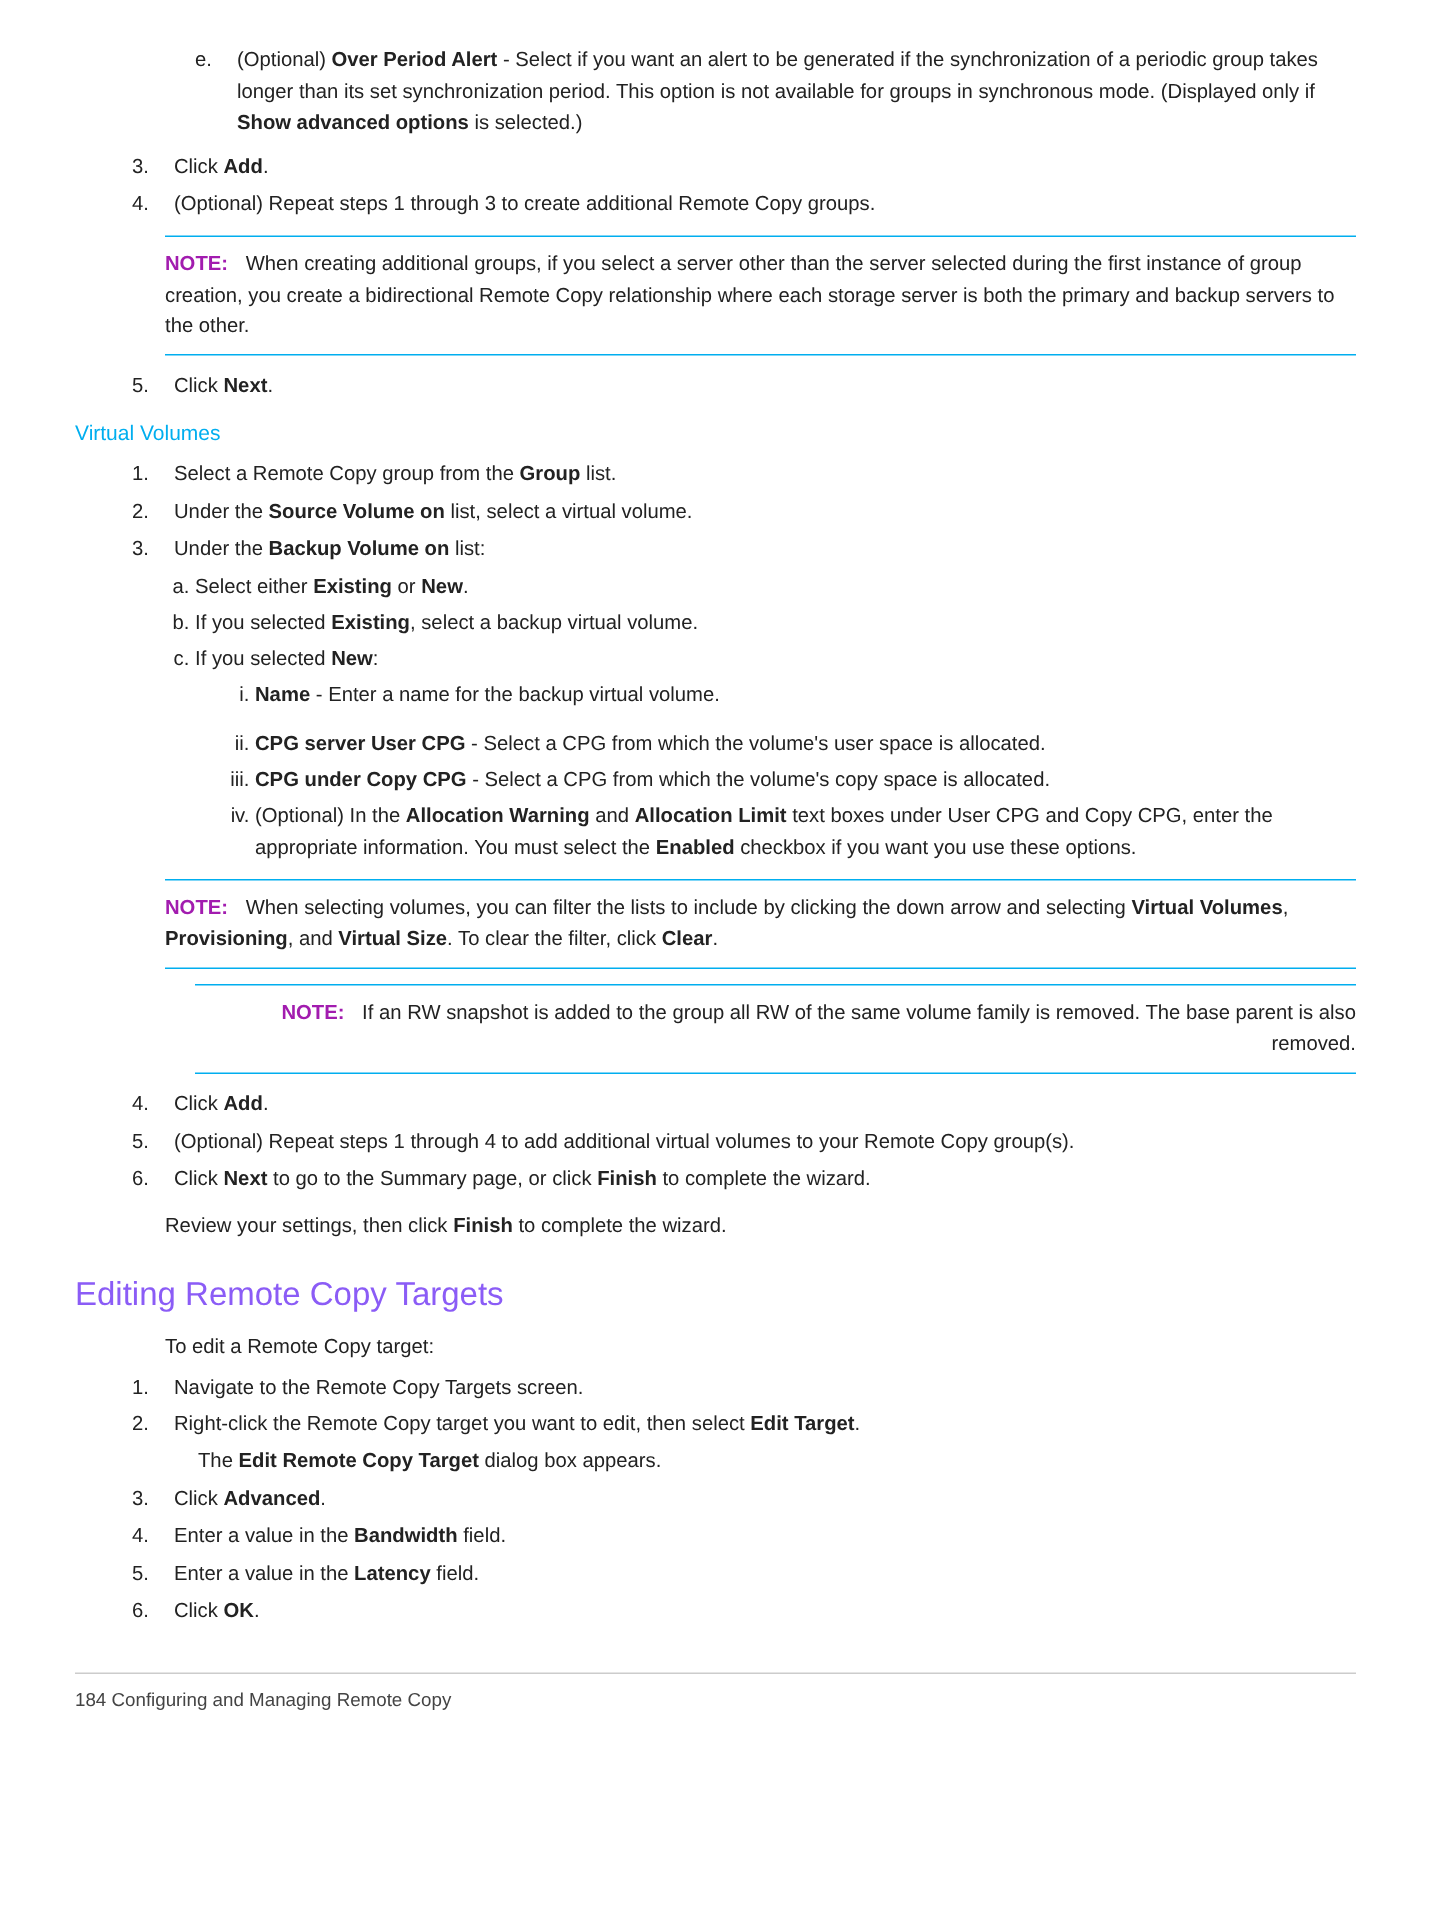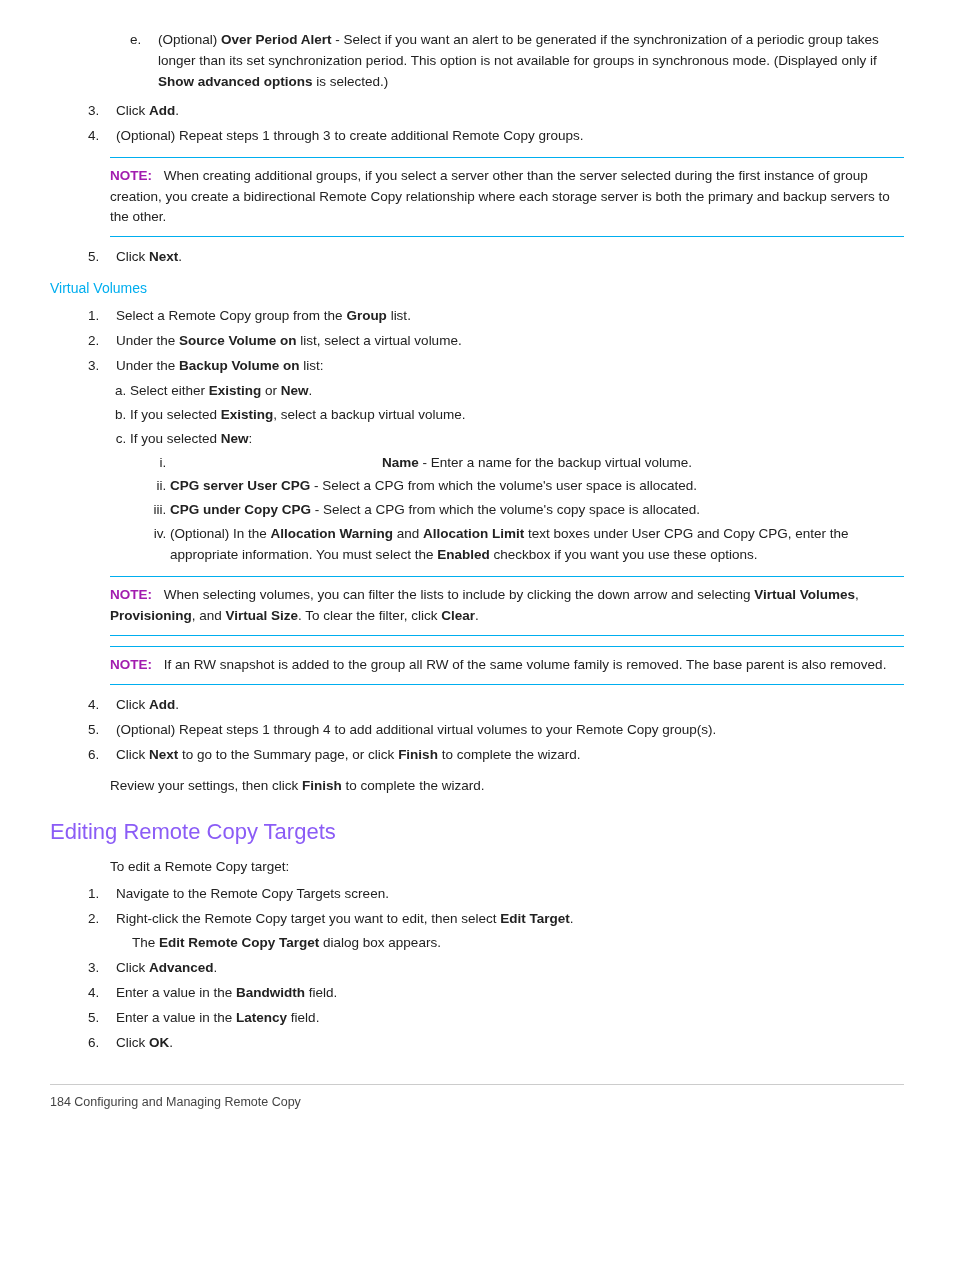--- a/index.html
+++ b/index.html
@@ -116,32 +116,32 @@
     </li>
   </ol>
 
   <ol class="alpha" style="margin-left:80px;">
     <li style="margin-bottom:3px;">Select either <b>Existing</b> or <b>New</b>.</li>
     <li style="margin-bottom:3px;">If you selected <b>Existing</b>, select a backup virtual volume.</li>
     <li style="margin-bottom:3px;">If you selected <b>New</b>:</li>
   </ol>
 
   <ol class="roman" style="margin-left: 120px;">
-    <li style="margin-bottom:3px;text-align:center;"><b>Name</b> - Enter a name for the backup virtual volume.</li>
+    <li style="margin-bottom:13px;"><b>Name</b> - Enter a name for the backup virtual volume.</li>
     <li style="margin-bottom:3px;"><b>CPG server User CPG</b> - Select a CPG from which the volume's user space is allocated.</li>
     <li style="margin-bottom:3px;"><b>CPG under Copy CPG</b> - Select a CPG from which the volume's copy space is allocated.</li>
     <li style="margin-bottom:3px;">(Optional) In the <b>Allocation Warning</b> and <b>Allocation Limit</b> text boxes under User CPG and Copy CPG, enter the appropriate information. You must select the <b>Enabled</b> checkbox if you want you use these options.</li>
   </ol>
 
   <div class="note-block" style="margin-left:60px; margin-top:10px;">
     <span class="note-label">NOTE:</span>
     <span class="note-text">When selecting volumes, you can filter the lists to include by clicking the down arrow and selecting <b>Virtual Volumes</b>, <b>Provisioning</b>, and <b>Virtual Size</b>. To clear the filter, click <b>Clear</b>.</span>
   </div>
 
-  <div class="note-block" style="margin-left:60px; margin-top:0;">
+  <div class="note-block" style="margin-left:80px; margin-top:0;text-align:right;">
     <span class="note-label">NOTE:</span>
     <span class="note-text">If an RW snapshot is added to the group all RW of the same volume family is removed. The base parent is also removed.</span>
   </div>
 
   <ol style="list-style:none; margin-left:38px; margin-top:4px;">
     <li style="display:flex; gap:8px; margin-bottom:4px;">
       <span style="min-width:20px;">4.</span>
       <span>Click <b>Add</b>.</span>
     </li>
     <li style="display:flex; gap:8px; margin-bottom:4px;">

